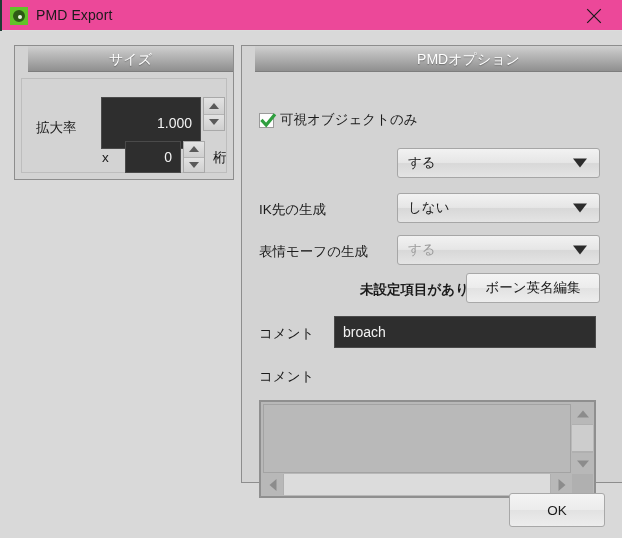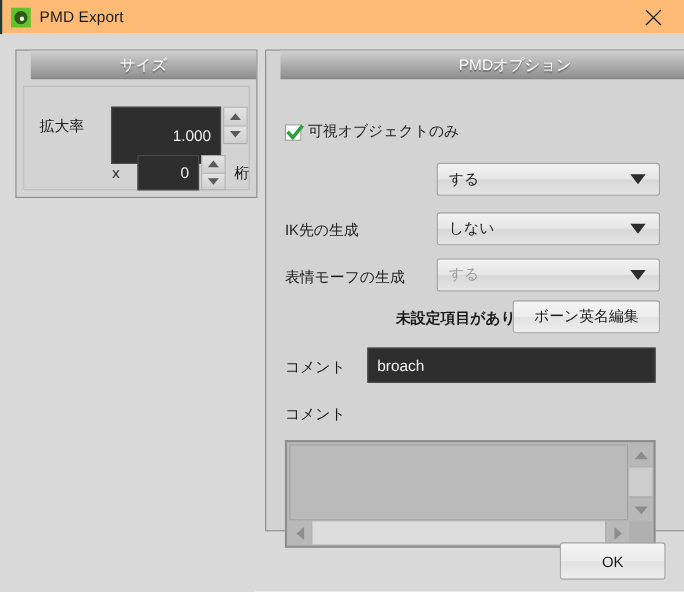--- a/index.html
+++ b/index.html
@@ -23,21 +23,21 @@
     height: 538px;
     background: #d9d9d9;
     box-sizing: border-box;
   }
   
   .titlebar {
     position: absolute;
     left: 0; top: 0;
     width: 622px;
     height: 31px;
-    background: #fdba74;
+    background: #ec4899;
     border-bottom: 1px solid #dcdcdc;
     box-sizing: border-box;
     padding-left: 20px;
   }
   .titlebar-left-edge {
     position: absolute;
     left: 0; top: 0;
     width: 2px; height: 31px;
     background: #1f3d34;
   }
@@ -309,21 +309,21 @@
       <svg width="16" height="16" viewBox="0 0 16 16" aria-hidden="true">
         <path d="M1.2 1.2 L14.8 14.8 M14.8 1.2 L1.2 14.8" stroke="#1b1b1b" stroke-width="1.2" fill="none"></path>
       </svg>
     </button>
   </div>
 
   <div class="group" id="size-group">
     <div class="group-header">サイズ</div>
     <div class="group-body">
 
-      <span class="lbl" style="left:14px; top:27px;">拡大率</span>
+      <span class="lbl" style="left:14px; top:40px;">拡大率</span>
 
       <div class="darkfield right" style="left:79px; top:18px; width:100px; height:52px;">1.000</div>
 
       <div class="spinner" style="left:181px; top:18px; height:34px;">
         <div class="part">
             <span class="tri up"></span>
           </div>
         <div class="part">
             <span class="tri down"></span>
           </div>

